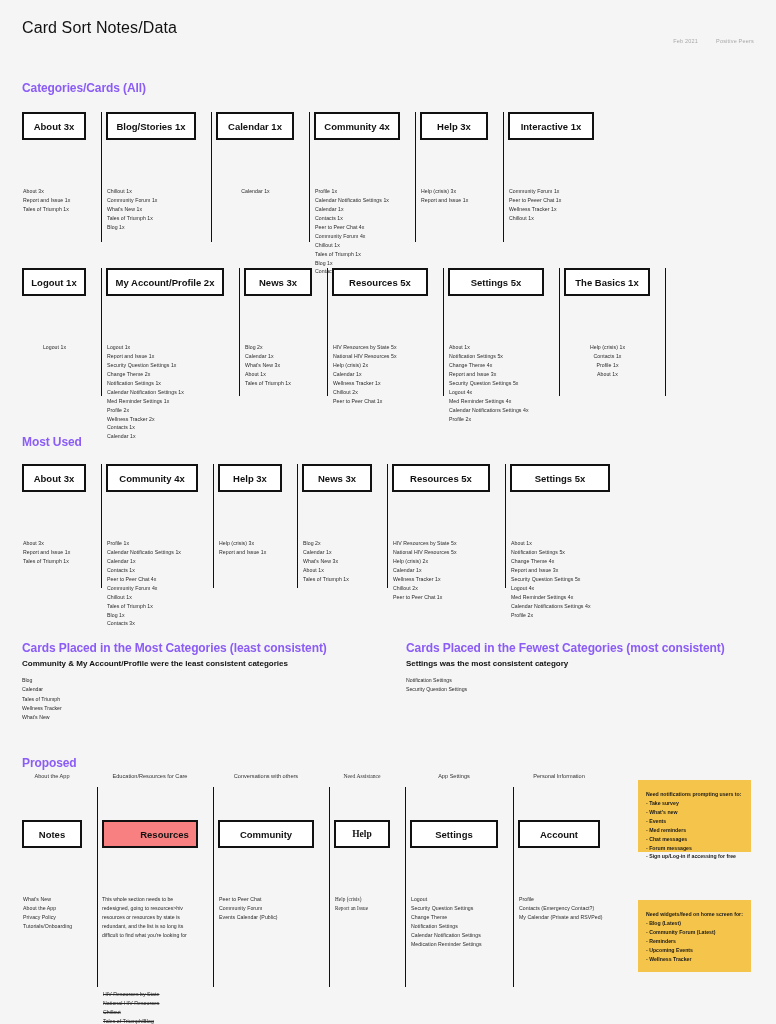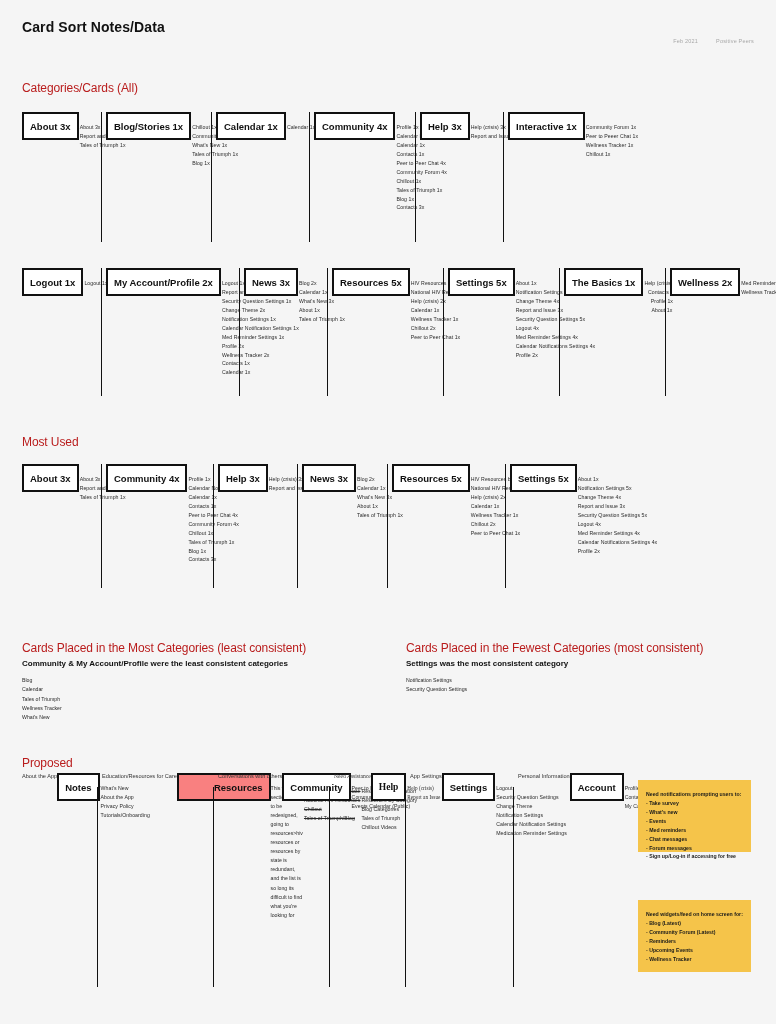--- a/index.html
+++ b/index.html
@@ -9,37 +9,37 @@
     background: #f5f5f5;
     font-family: "Liberation Sans", sans-serif;
     color: #111;
     overflow: hidden;
   }
   .page { position: relative; width: 776px; height: 1024px; padding: 0; }
 
   
   .doc-title {
     position: absolute; left: 22px; top: 19px;
-    font-size: 14px; font-weight: bold; letter-spacing: .1px; color: #111;
+    font-size: 16px; font-weight: normal; letter-spacing: .1px; color: #111;
   }
   .meta { position: absolute; right: 22px; top: 38px; display: flex; gap: 18px; }
   .meta span { font-size: 5.5px; color: #a8a8a8; letter-spacing: .2px; }
 
   
   .sec-head {
-    font-size: 12px; font-weight: normal; color: #b91c1c; letter-spacing: -.1px;
+    font-size: 12px; font-weight: bold; color: #8b5cf6; letter-spacing: -.1px;
   }
   .sub-head { font-size: 8px; font-weight: bold; color: #111; margin-top: 4px; }
 
   
   .row { position: absolute; display: flex; align-items: flex-start; }
   .col {
     position: relative;
     padding-right: 10px;
-    display: flex; flex-direction: row;
+    display: flex; flex-direction: column; gap: 36px;
   }
   .col.sep::after {
     content: "";
     position: absolute; right: 4px; top: 0;
     width: 1.5px; background: #111;
   }
   .cat-box {
     border: 2px solid #111; background: #fff;
     height: 28px; display: flex; align-items: center; justify-content: center;
     font-size: 9.5px; font-weight: bold; color: #111; text-align: center;
@@ -214,27 +214,20 @@
       </div>
       <div class="col sep" style="width: 106px; --h: 128px; min-height: 128px; position: relative;">
         <div class="cat-box" style="width: 86px;">The Basics 1x</div>
         <ul class="items centered" style="width: 86px;">
           <li>Help (crisis) 1x</li>
           <li>Contacts 1x</li>
           <li>Profile 1x</li>
           <li>About 1x</li>
         </ul>
       </div>
-      <div class="col" style="width: 102px; min-height: 128px;">
-        <div class="cat-box" style="width: 82px;">Wellness 2x</div>
-        <ul class="items" style="width: 82px;">
-          <li>Med Reminder Settings 1x</li>
-          <li>Wellness Tracker 2x</li>
-        </ul>
-      </div>
     </div>
 
   <div class="sec-head" style="position:absolute;left:22px;top:435px;">Most Used</div>
   <div class="row" id="row-most-used" style="left:22px;top:464px;">
       <div class="col sep" style="width: 84px; --h: 124px; min-height: 124px; position: relative;">
         <div class="cat-box" style="width: 64px;">About 3x</div>
         <ul class="items" style="width: 64px;">
           <li>About 3x</li>
           <li>Report and Issue 1x</li>
           <li>Tales of Triumph 1x</li>

